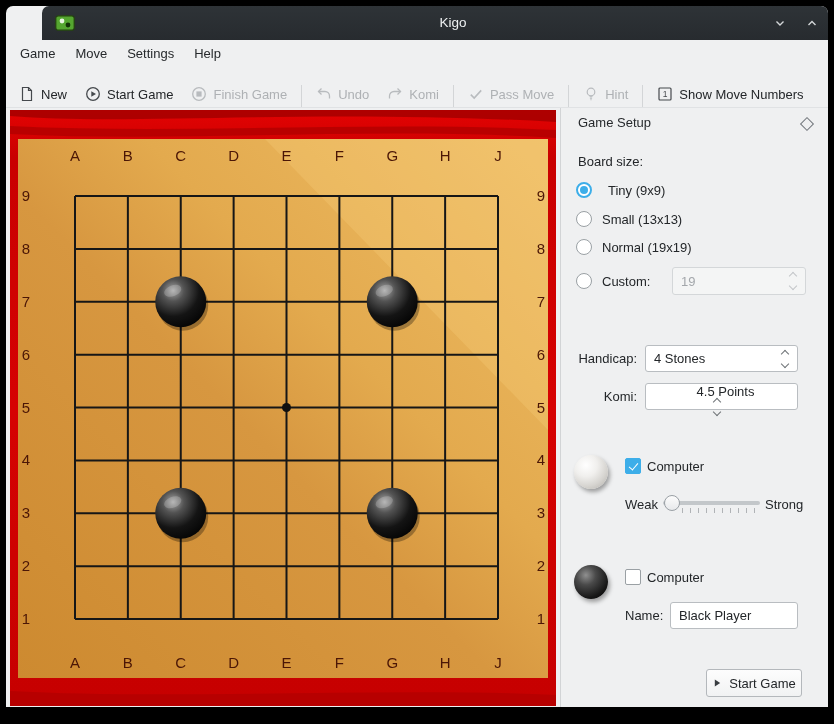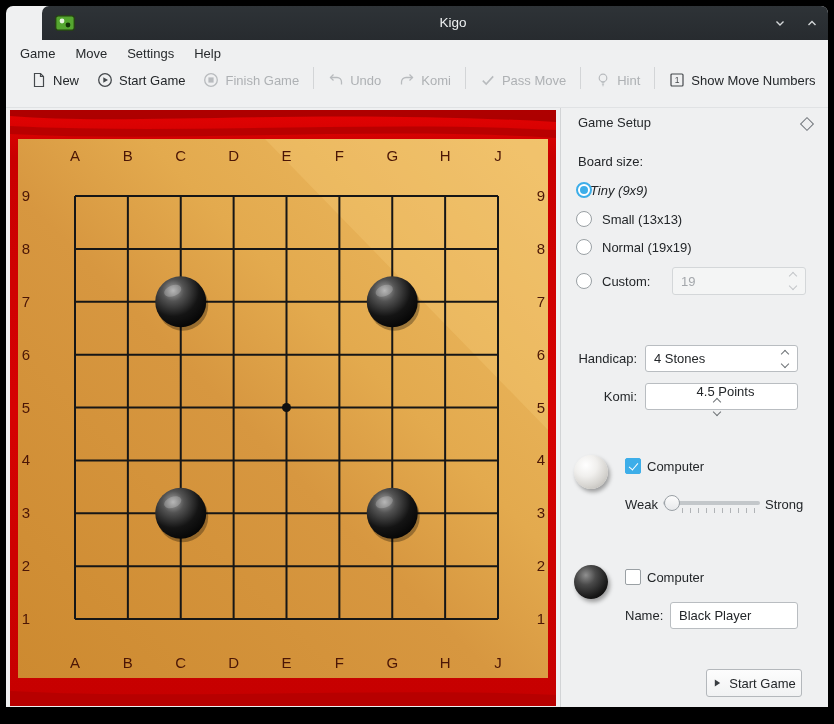--- a/index.html
+++ b/index.html
@@ -26,21 +26,21 @@
   .win-btn{width:20px;height:20px;display:flex;align-items:center;justify-content:center;cursor:default;}
   
   .menubar{
     position:absolute;left:0;top:34px;width:100%;height:27px;background:#eff0f1;
     display:flex;align-items:center;padding-left:4px;box-sizing:border-box;
   }
   .menu-item{font-size:13px;color:#26292c;padding:4px 10px;border-radius:3px;}
   
   .toolbar{
     position:absolute;left:0;top:61px;width:100%;height:41px;background:#eff0f1;
-    display:flex;align-items:flex-start;padding-left:16px;box-sizing:border-box;
+    display:flex;align-items:flex-end;padding-left:4px;box-sizing:border-box;
     border-bottom:1px solid #e0e2e4;
   }
   .tool-btn{display:inline-flex;align-items:center;gap:6px;padding:5px 9px;border-radius:3px;
     font-size:13px;color:#232629;white-space:nowrap;}
   .tool-btn .tool-icon{display:inline-flex;color:#45494d;}
   .tool-btn.disabled{color:#aeb1b4;}
   .tool-btn.disabled .tool-icon{color:#b8bbbe;}
   .tool-sep{width:1px;height:22px;background:#d3d5d7;margin:0 5px;}
   
   .content{position:absolute;left:0;top:102px;width:100%;height:599px;background:#eff0f1;}
@@ -310,21 +310,21 @@
 
     <div class="v-sep"></div>
 
     <div class="setup-panel">
       <div class="panel-header">Game Setup</div>
       <div class="float-icon"></div>
 
       <div class="lbl" style="left:16px;top:46px;">Board size:</div>
 
       <div class="radio checked" style="left:14px;top:74px;"></div>
-      <div class="lbl" style="left:28px;top:75px;font-style:italic;">Tiny (9x9)</div>
+      <div class="lbl" style="left:46px;top:75px;">Tiny (9x9)</div>
 
       <div class="radio" style="left:14px;top:103px;"></div>
       <div class="lbl" style="left:40px;top:104px;">Small (13x13)</div>
 
       <div class="radio" style="left:14px;top:131px;"></div>
       <div class="lbl" style="left:40px;top:132px;">Normal (19x19)</div>
 
       <div class="radio" style="left:14px;top:165px;"></div>
       <div class="lbl" style="left:40px;top:166px;">Custom:</div>
 

